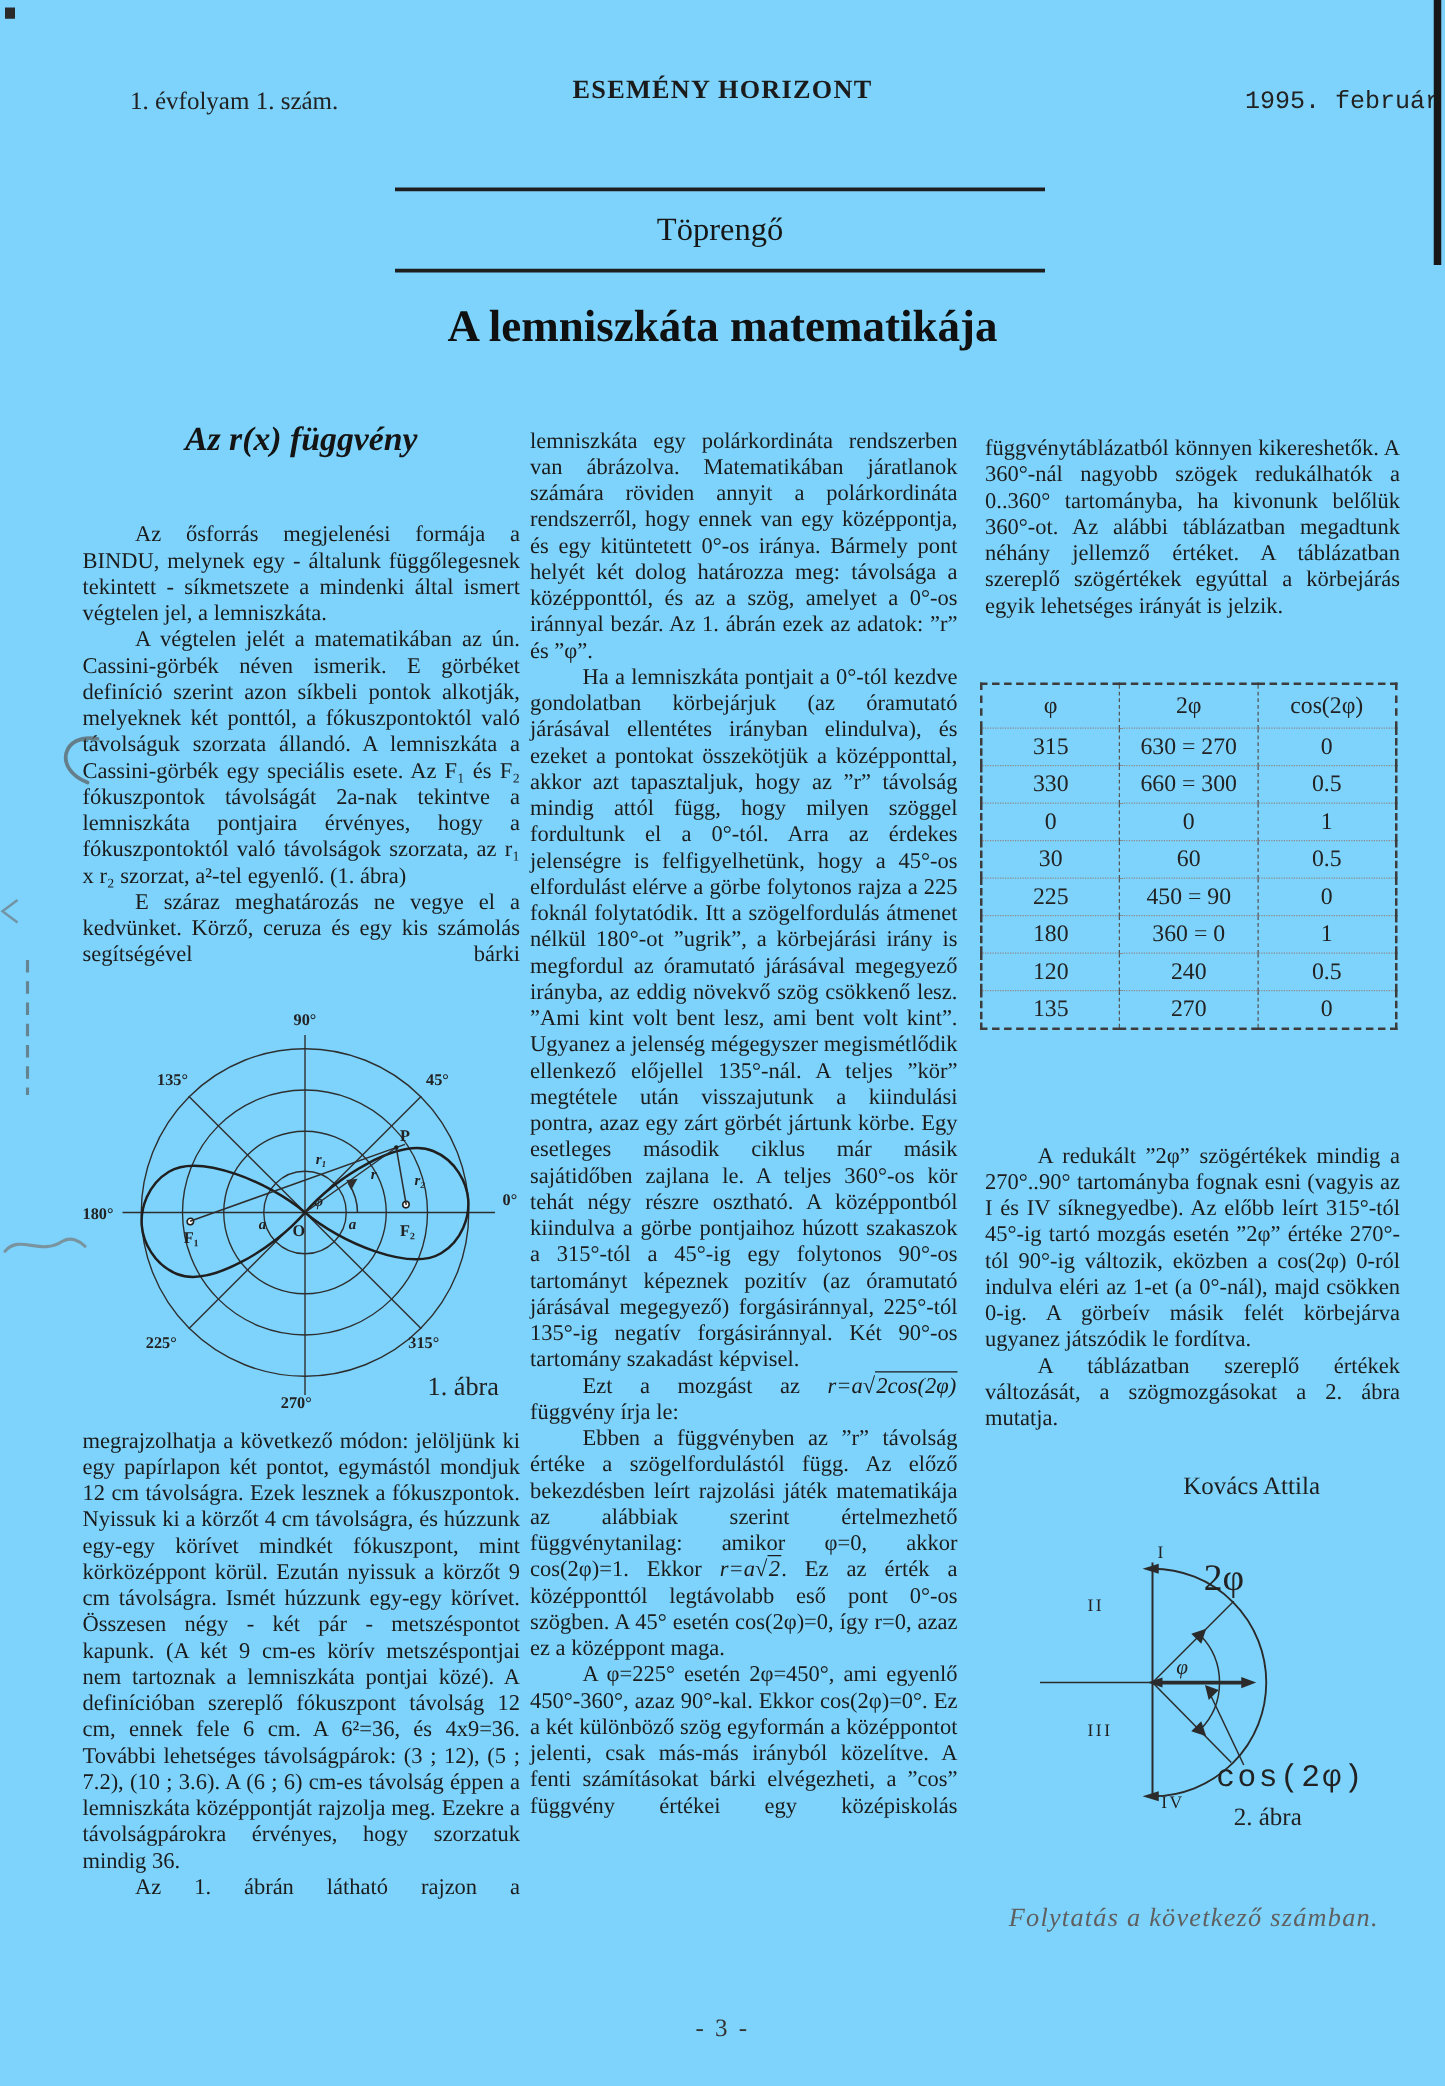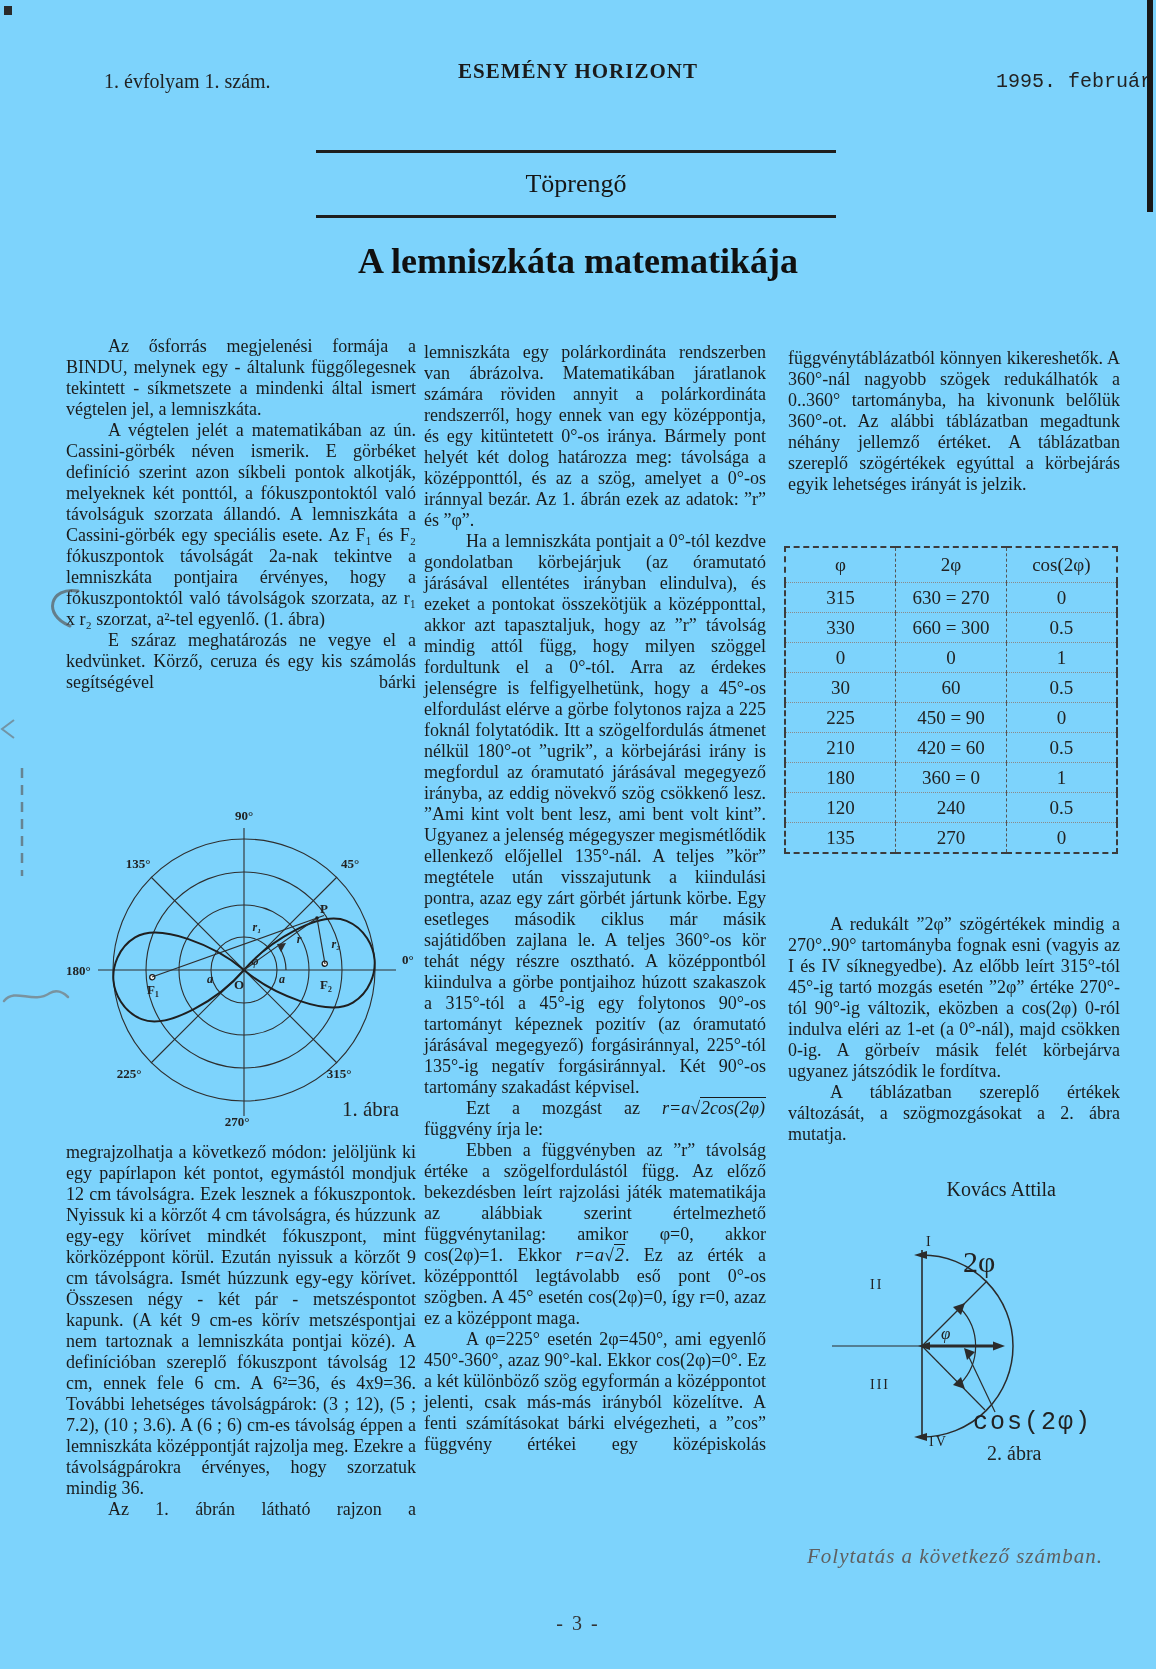--- a/index.html
+++ b/index.html
@@ -45,20 +45,21 @@
   <div class="abs masthead" style="left:0;top:59px;text-align:center;">ESEMÉNY HORIZONT</div>
   <div class="abs hdr-txt" style="left:996px;top:70px;font-family:Liberation Mono, monospace;">1995. február</div>
 
   <div class="abs main-title">A lemniszkáta matematikája</div>
 
   <div class="abs rubric">
     <span>Töprengő</span>
   </div>
 
   <div class="abs col" style="left:66px;top:336px;width:350px;">
+    <h2 class="sec-head">Az r(x) függvény</h2>
     <p class="ind">Az ősforrás megjelenési formája a BINDU, melynek egy - általunk függőlegesnek tekintett -  síkmetszete a mindenki által ismert végtelen jel, a lemniszkáta.</p>
     <p class="ind">A végtelen jelét a matematikában az ún. Cassini-görbék néven ismerik. E görbéket definíció szerint azon síkbeli pontok alkotják, melyeknek két ponttól, a fókuszpontoktól való távolságuk szorzata állandó. A lemniszkáta a Cassini-görbék egy speciális esete. Az F₁ és F₂ fókuszpontok távolságát 2a-nak tekintve a lemniszkáta pontjaira érvényes, hogy a fókuszpontoktól való távolságok szorzata, az r₁ x r₂ szorzat, a²-tel egyenlő. (1. ábra)</p>
     <p class="ind stretch">E száraz meghatározás ne vegye el a kedvünket. Körző, ceruza és egy kis számolás segítségével bárki</p>
   </div>
 
   <div class="abs" style="left:52px;top:790px;width:390px;height:345px;">
     <svg width="390" height="345" viewBox="0 0 390 345">
       <g stroke="#2e2e2e" stroke-width="1.1" fill="none">
         <circle cx="192" cy="180" r="131"></circle>
         <circle cx="192" cy="180" r="98"></circle>
@@ -147,25 +148,20 @@
           <td>30</td>
           <td class="c2">60</td>
           <td class="c3">0.5</td>
         </tr>
     <tr>
           <td>225</td>
           <td class="c2">450 = 90</td>
           <td class="c3">0</td>
         </tr>
     <tr>
-          <td>210</td>
-          <td class="c2">420 = 60</td>
-          <td class="c3">0.5</td>
-        </tr>
-    <tr>
           <td>180</td>
           <td class="c2">360 = 0</td>
           <td class="c3">1</td>
         </tr>
     <tr>
           <td>120</td>
           <td class="c2">240</td>
           <td class="c3">0.5</td>
         </tr>
     <tr>
@@ -208,21 +204,21 @@
       <text x="126" y="117" font-size="17" font-style="italic">φ</text>
       <text x="111" y="24" font-size="14" letter-spacing="2">I</text>
       <text x="55" y="67" font-size="14" letter-spacing="2">II</text>
       <text x="55" y="167" font-size="14" letter-spacing="2">III</text>
       <text x="114" y="224" font-size="14" letter-spacing="2">IV</text>
       <text class="mono" x="158" y="207" font-size="25" letter-spacing="2">cos(2φ)</text>
       <text x="172" y="238" font-size="20">2. ábra</text>
     </svg>
   </div>
 
-  <div class="abs footer-note" style="left:800px;top:1522px;width:310px;text-align:center;margin-top:22px;">Folytatás a következő számban.</div>
+  <div class="abs footer-note" style="left:800px;top:1522px;width:310px;text-align:center;">Folytatás a következő számban.</div>
 
   <div class="abs pagenum">- 3 -</div>
 
   <div class="abs" style="left:1147px;top:0;width:6px;height:212px;background:#171717;"></div>
   <div class="abs" style="left:4px;top:6px;width:8px;height:9px;background:#2a2a2a;"></div>
   <svg class="abs" style="left:40px;top:585px;" width="45" height="46" viewBox="0 0 45 46">
     <path d="M38,6 C10,1 2,30 30,41" fill="none" stroke="#5a5a5a" stroke-width="3" stroke-linecap="round" opacity="0.7"></path>
   </svg>
   <svg class="abs" style="left:0;top:718px;" width="16" height="22" viewBox="0 0 16 22">
     <path d="M14,2 L2,11 L14,20" fill="none" stroke="#6a6a6a" stroke-width="2" opacity="0.6"></path>

